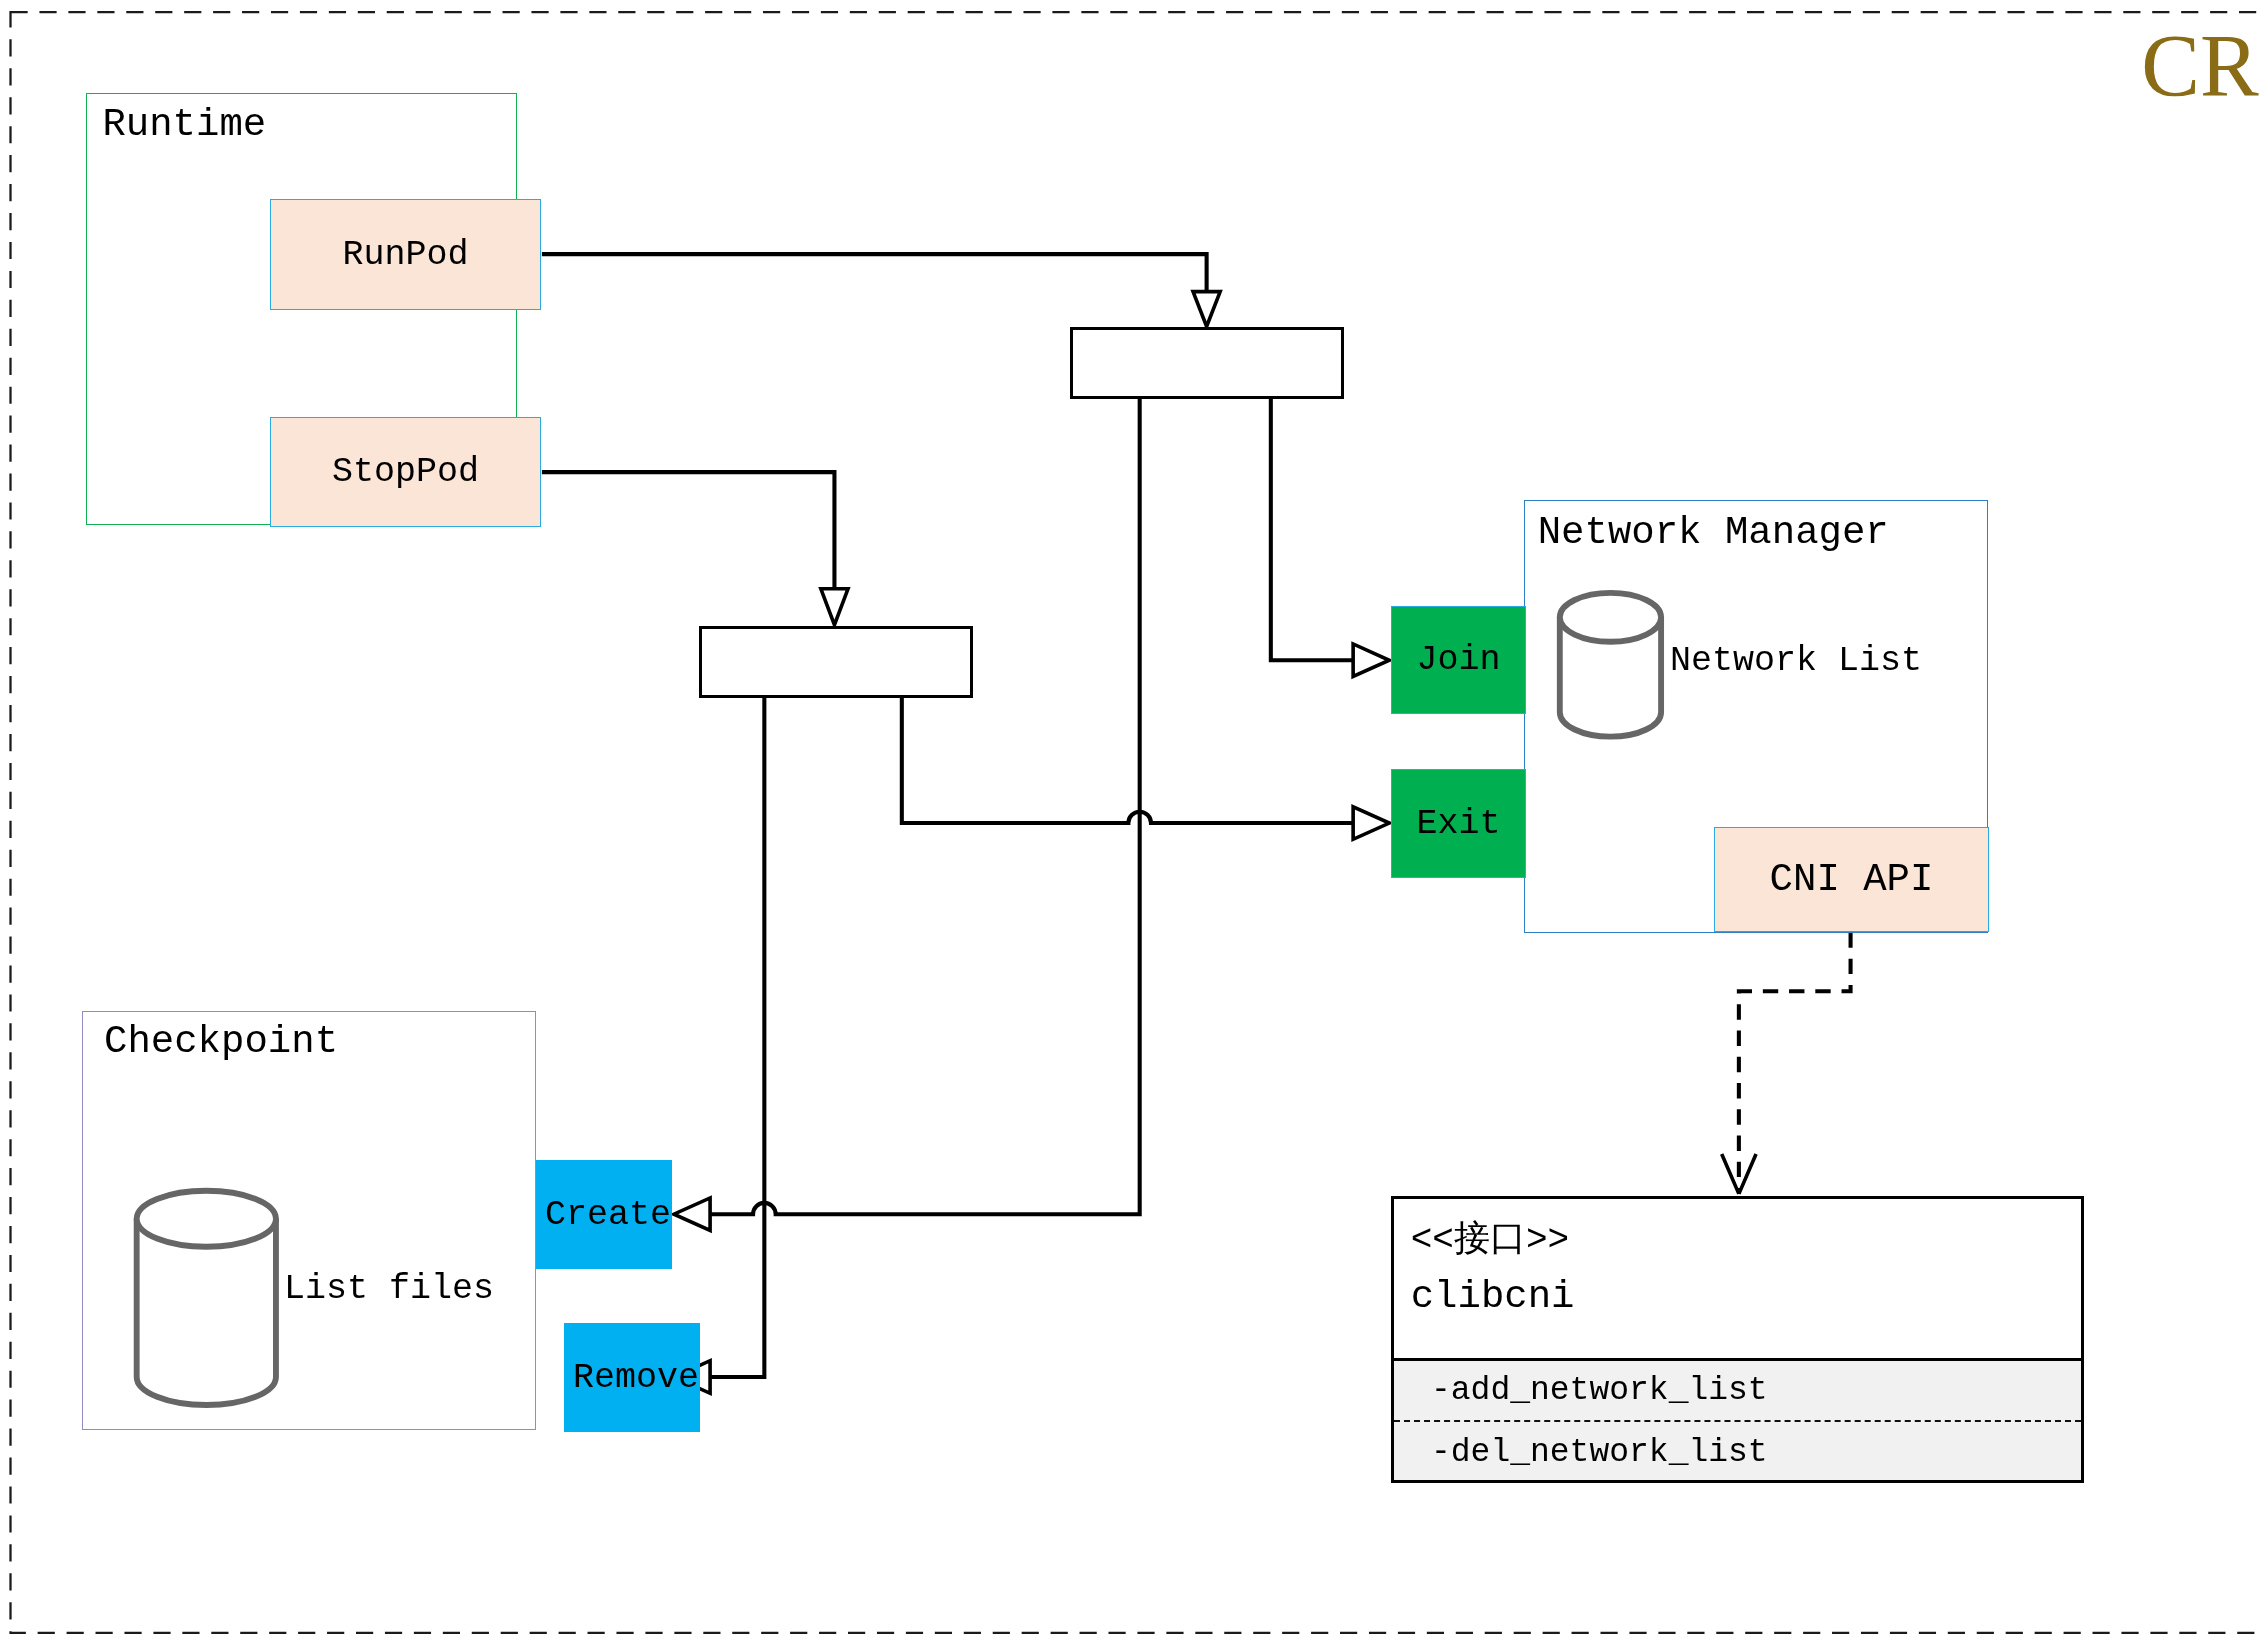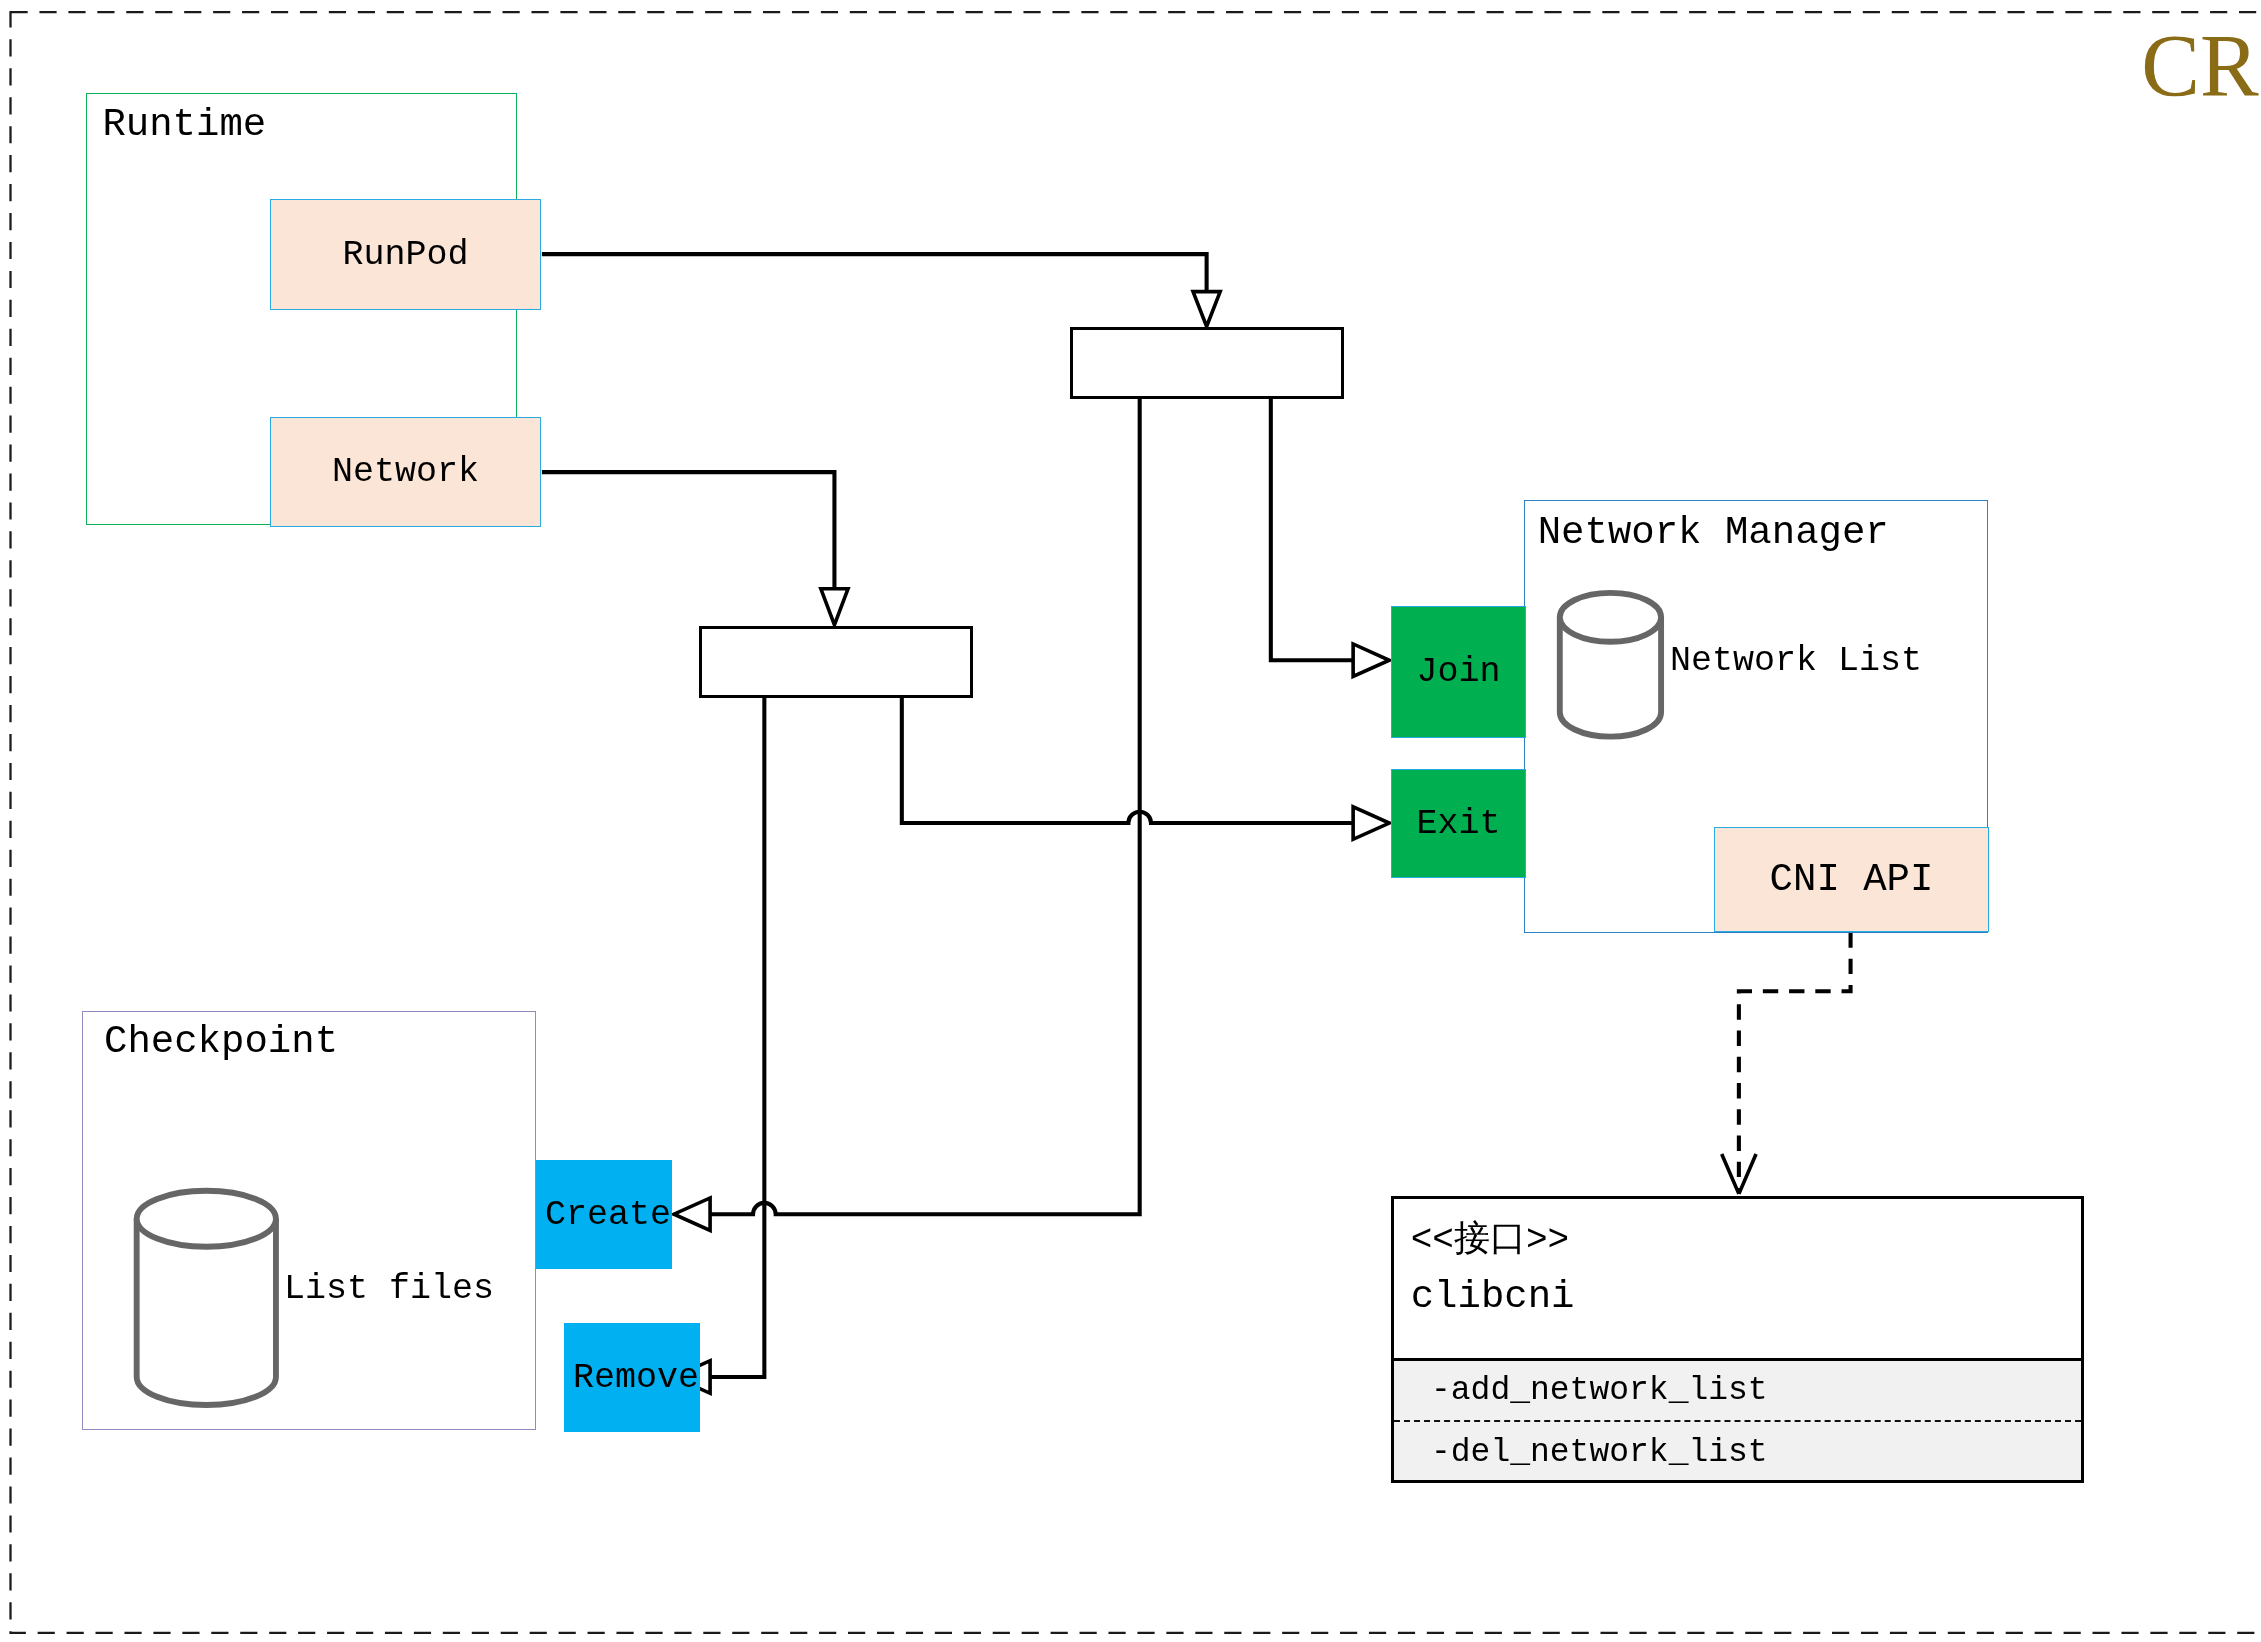--- a/index.html
+++ b/index.html
@@ -20,21 +20,21 @@
   .greenbox{background:var(--green);border:1.4px solid var(--cyan);}
   .bluebox{background:var(--blue);border:1.4px solid var(--blue);justify-content:flex-end;}
   .procbox{background:#fff;border:3.6px solid #000;}
   .freelabel{position:absolute;font-size:35px;line-height:1;white-space:nowrap;z-index:2;}
   #runtime-box{left:86px;top:93px;width:431px;height:432px;border:1.8px solid var(--runtime-border);}
   #runpod{left:270px;top:199px;width:271px;height:111px;}
   #stoppod{left:270px;top:417px;width:271px;height:110px;}
   #proc1{left:1070px;top:327px;width:274px;height:72px;}
   #proc2{left:699px;top:626px;width:274px;height:72px;}
   #nm-box{left:1524px;top:500px;width:464px;height:433px;border:1.4px solid var(--nm-border);}
-  #join{left:1391px;top:606px;width:135px;height:132px;}
+  #join{left:1391px;top:606px;width:135px;height:108px;}
   #exit{left:1391px;top:769px;width:135px;height:109px;}
   #cni-api{left:1714px;top:827px;width:275px;height:105px;font-size:39px;}
   #network-list{left:1670px;top:644px;}
   #checkpoint-box{left:82px;top:1011px;width:454px;height:419px;border:1.8px solid var(--cp-border);}
   #json-files{left:284px;top:1272px;}
   #create{left:536px;top:1160px;width:136px;height:109px;}
   #remove{left:564px;top:1323px;width:136px;height:109px;}
   #clibcni-box{left:1391px;top:1196px;width:693px;height:287px;border:3.2px solid #000;background:#fff;}
   #clibcni-box .stereotype{position:absolute;left:16.7px;top:14.5px;font-size:36px;}
   #clibcni-box .iface-name{position:absolute;left:16.7px;top:76px;font-size:39px;}
@@ -87,21 +87,21 @@
 
   <div id="cri">CRI</div>
 
   <div id="runtime-box" class="node groupbox">
     <div class="g-title" style="left:15.4px;top:8.1px;">Runtime</div>
   </div>
   <div id="runpod" class="node btn peachbox">
     <span>RunPod</span>
   </div>
   <div id="stoppod" class="node btn peachbox">
-    <span>Network</span>
+    <span>StopPod</span>
   </div>
 
   <div id="proc1" class="node procbox"></div>
   <div id="proc2" class="node procbox"></div>
 
   <div id="nm-box" class="node groupbox">
     <div class="g-title" style="left:12.7px;top:9px;">Network Manager</div>
   </div>
   <div id="network-list" class="freelabel">Network List</div>
   <div id="join" class="node btn greenbox">

